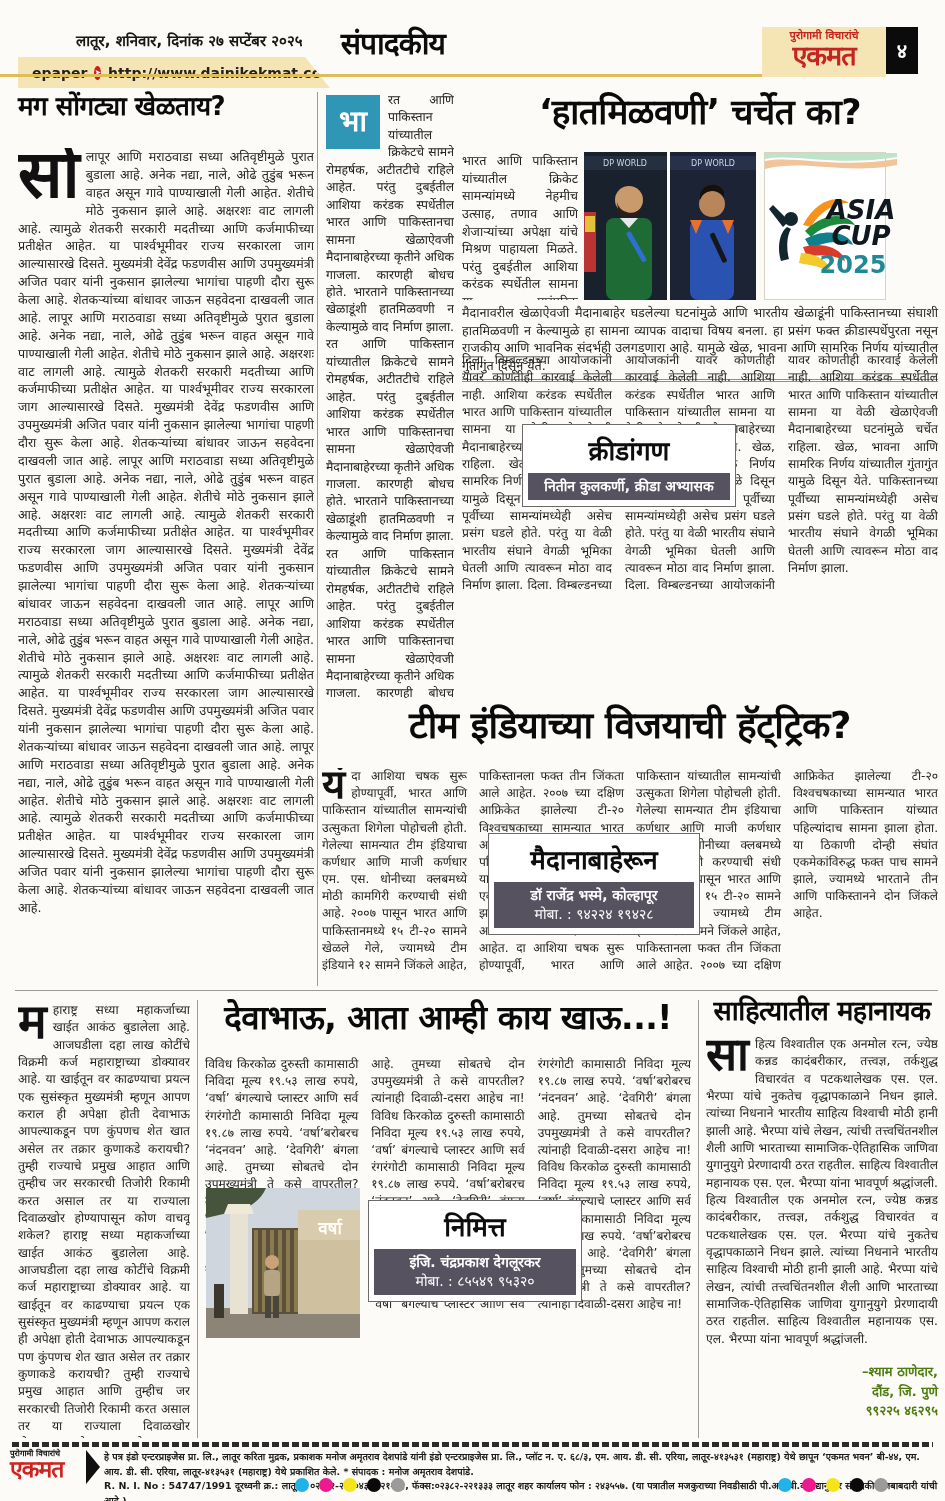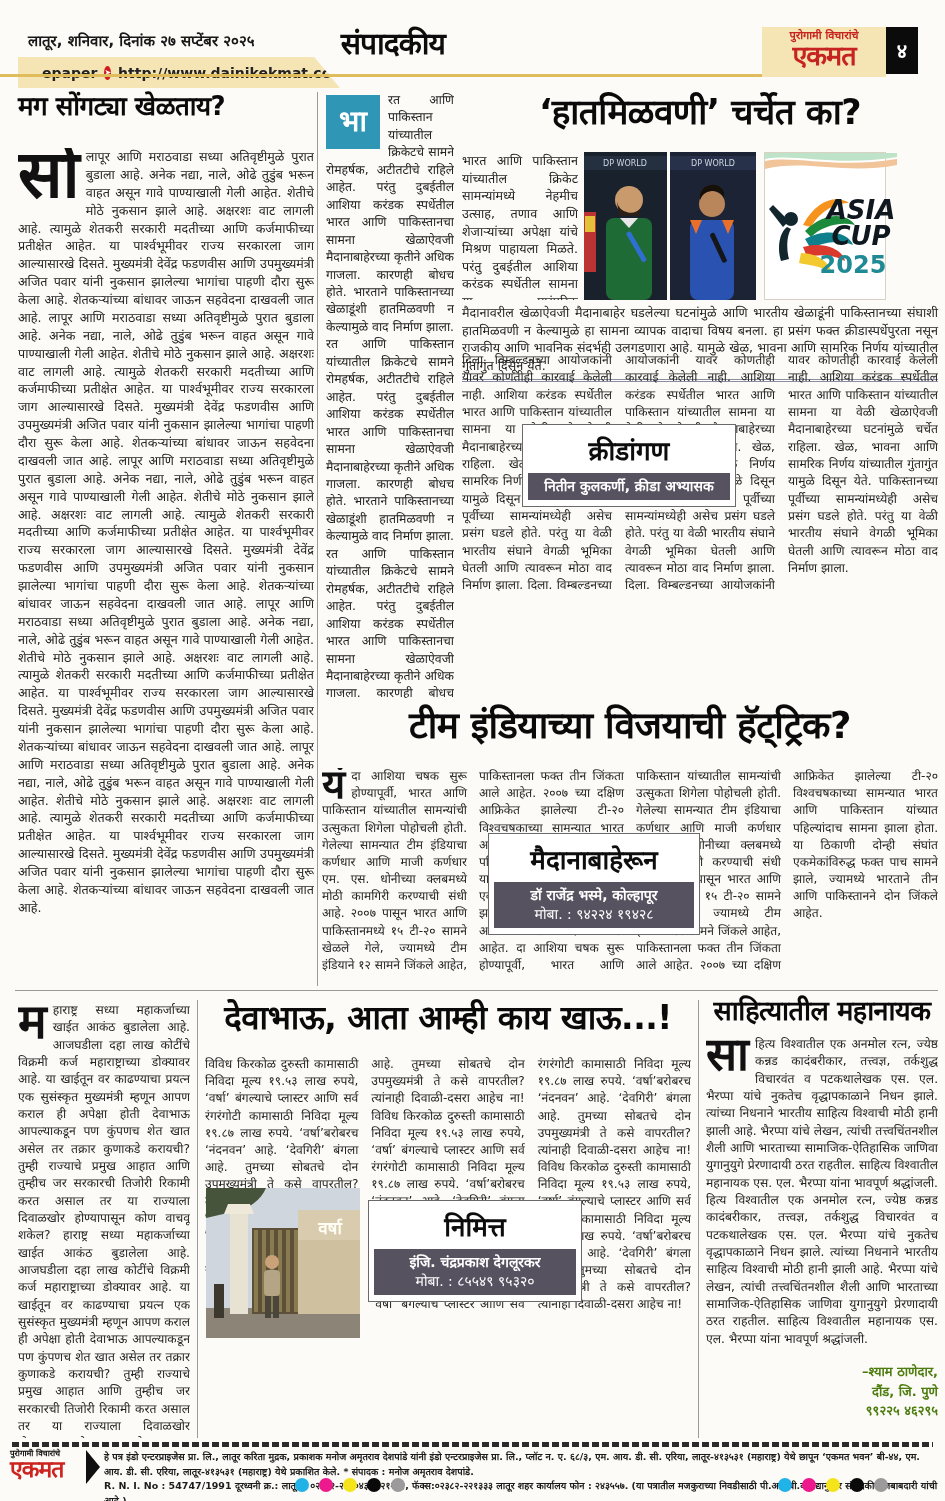--- a/index.html
+++ b/index.html
@@ -1,22 +1,22 @@
 <!DOCTYPE html>
 <html><head>
 <meta charset="utf-8">
 <style>
   html,body{margin:0;padding:0;background:#e8e8e8;}
   .page{position:relative;width:945px;height:1501px;background:#fcfbf7;overflow:hidden;
         font-family:"DejaVu Sans","Liberation Sans",sans-serif;color:#141414;}
   .abs{position:absolute;}
   
-  .dateline{font-size:15px;font-weight:bold;color:#171717;}
+  .dateline{font-size:15px;font-weight:bold;color:#171717;margin-left:48px;}
   .epaper-band{background:#f6e5b4;clip-path:polygon(0 0,92% 0,100% 100%,0 100%);
-               display:flex;align-items:center;gap:7px;padding-left:24px;}
+               display:flex;align-items:center;gap:7px;padding-left:14px;}
   .epaper-label,.epaper-url{font-size:14px;font-weight:bold;color:#222;}
   .epaper-dot{width:14px;height:14px;border-radius:50%;background:#cf1d1d;display:inline-flex;
               align-items:center;justify-content:center;color:#fff;font-size:8px;line-height:1;}
   .section-title{font-size:30px;font-weight:bold;color:#0c0c0c;text-align:right;letter-spacing:-1px;}
   .masthead{background:#f6e5b4;text-align:center;padding-top:3px;}
   .masthead .tag{color:#c62421;font-size:11px;font-weight:bold;line-height:1.1;}
   .masthead .name{color:#c62421;font-size:27px;font-weight:bold;line-height:1.0;letter-spacing:-1px;}
   .pagenum{background:#0b0b0b;color:#fff;display:flex;align-items:center;justify-content:center;
            font-size:20px;font-weight:bold;}
   .hrule{background:#e0bd5c;}

